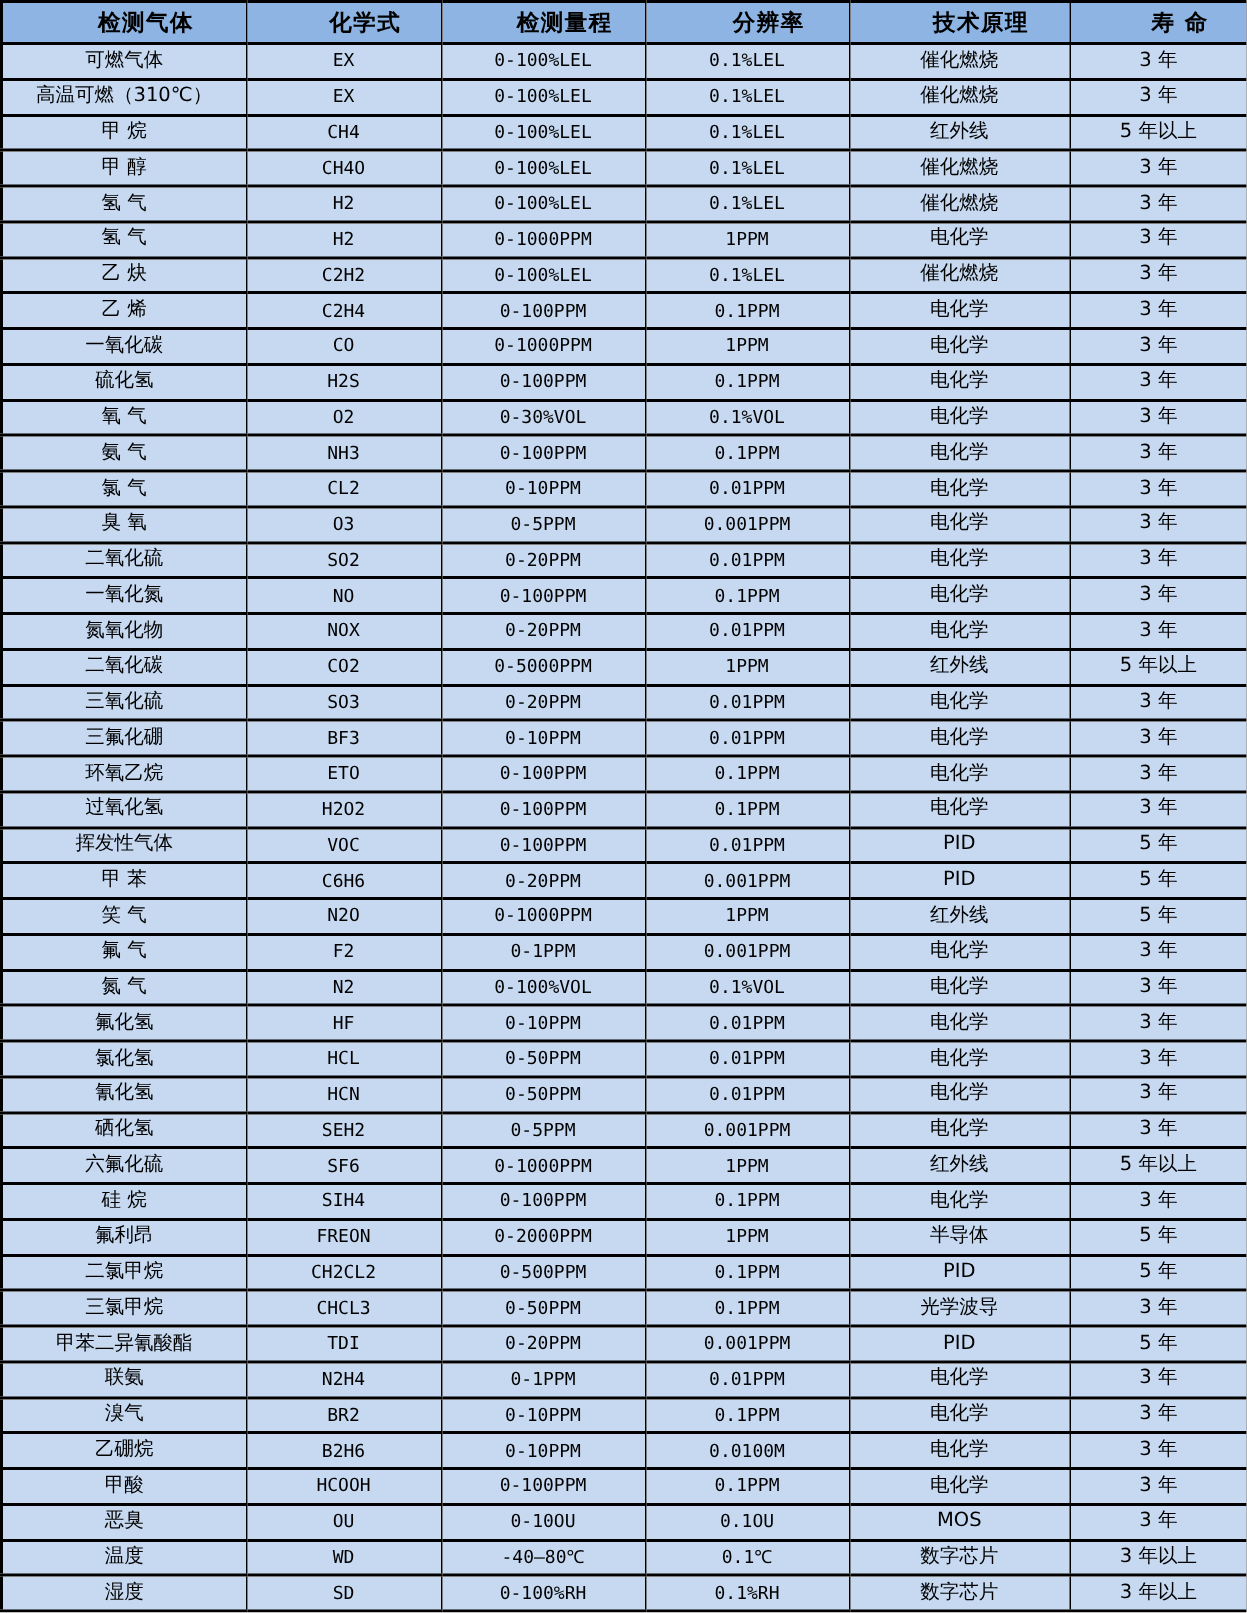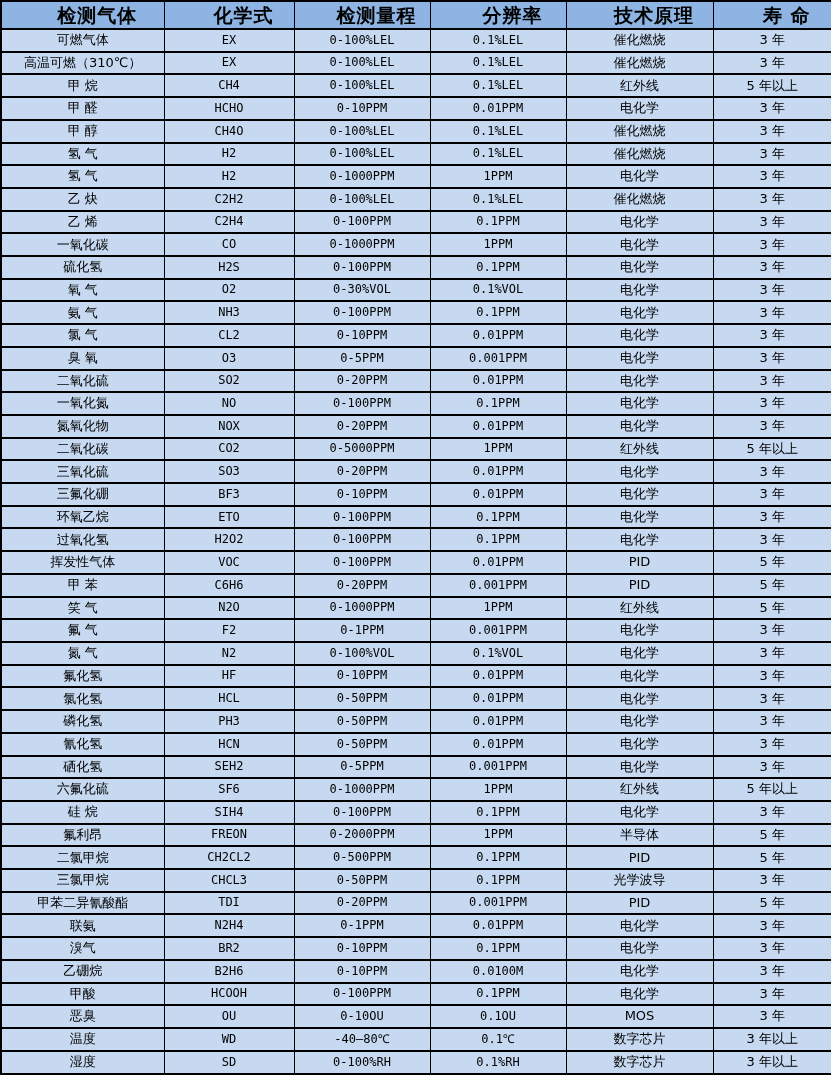--- a/index.html
+++ b/index.html
@@ -36,21 +36,21 @@
     text-align: center;
     vertical-align: middle;
     padding: 0;
     overflow: hidden;
     white-space: nowrap;
     line-height: 1.1;
   }
   table.gas-table thead th {
     background: var(--header-bg);
     font-weight: bold;
-    font-size: 19px;
+    font-size: 15px;
     height: 26px;
     letter-spacing: 1px;
     padding-left: 29px;
   }
   table.gas-table tbody td {
     background: var(--row-bg);
     font-size: 13px;
   }
   table.gas-table tbody td.latin {
     font-family: "DejaVu Sans Mono", "Liberation Mono", monospace;
@@ -99,28 +99,20 @@
         </tr>
         <tr>
           <td>甲 烷</td>
           <td class="latin">CH4</td>
           <td class="latin">0-100%LEL</td>
           <td class="latin">0.1%LEL</td>
           <td>红外线</td>
           <td>5 年以上</td>
         </tr>
         <tr>
-          <td>甲 醛</td>
-          <td class="latin">HCHO</td>
-          <td class="latin">0-10PPM</td>
-          <td class="latin">0.01PPM</td>
-          <td>电化学</td>
-          <td>3 年</td>
-        </tr>
-        <tr>
           <td>甲 醇</td>
           <td class="latin">CH4O</td>
           <td class="latin">0-100%LEL</td>
           <td class="latin">0.1%LEL</td>
           <td>催化燃烧</td>
           <td>3 年</td>
         </tr>
         <tr>
           <td>氢 气</td>
           <td class="latin">H2</td>
@@ -309,28 +301,20 @@
           <td>氟化氢</td>
           <td class="latin">HF</td>
           <td class="latin">0-10PPM</td>
           <td class="latin">0.01PPM</td>
           <td>电化学</td>
           <td>3 年</td>
         </tr>
         <tr>
           <td>氯化氢</td>
           <td class="latin">HCL</td>
-          <td class="latin">0-50PPM</td>
-          <td class="latin">0.01PPM</td>
-          <td>电化学</td>
-          <td>3 年</td>
-        </tr>
-        <tr>
-          <td>磷化氢</td>
-          <td class="latin">PH3</td>
           <td class="latin">0-50PPM</td>
           <td class="latin">0.01PPM</td>
           <td>电化学</td>
           <td>3 年</td>
         </tr>
         <tr>
           <td>氰化氢</td>
           <td class="latin">HCN</td>
           <td class="latin">0-50PPM</td>
           <td class="latin">0.01PPM</td>

